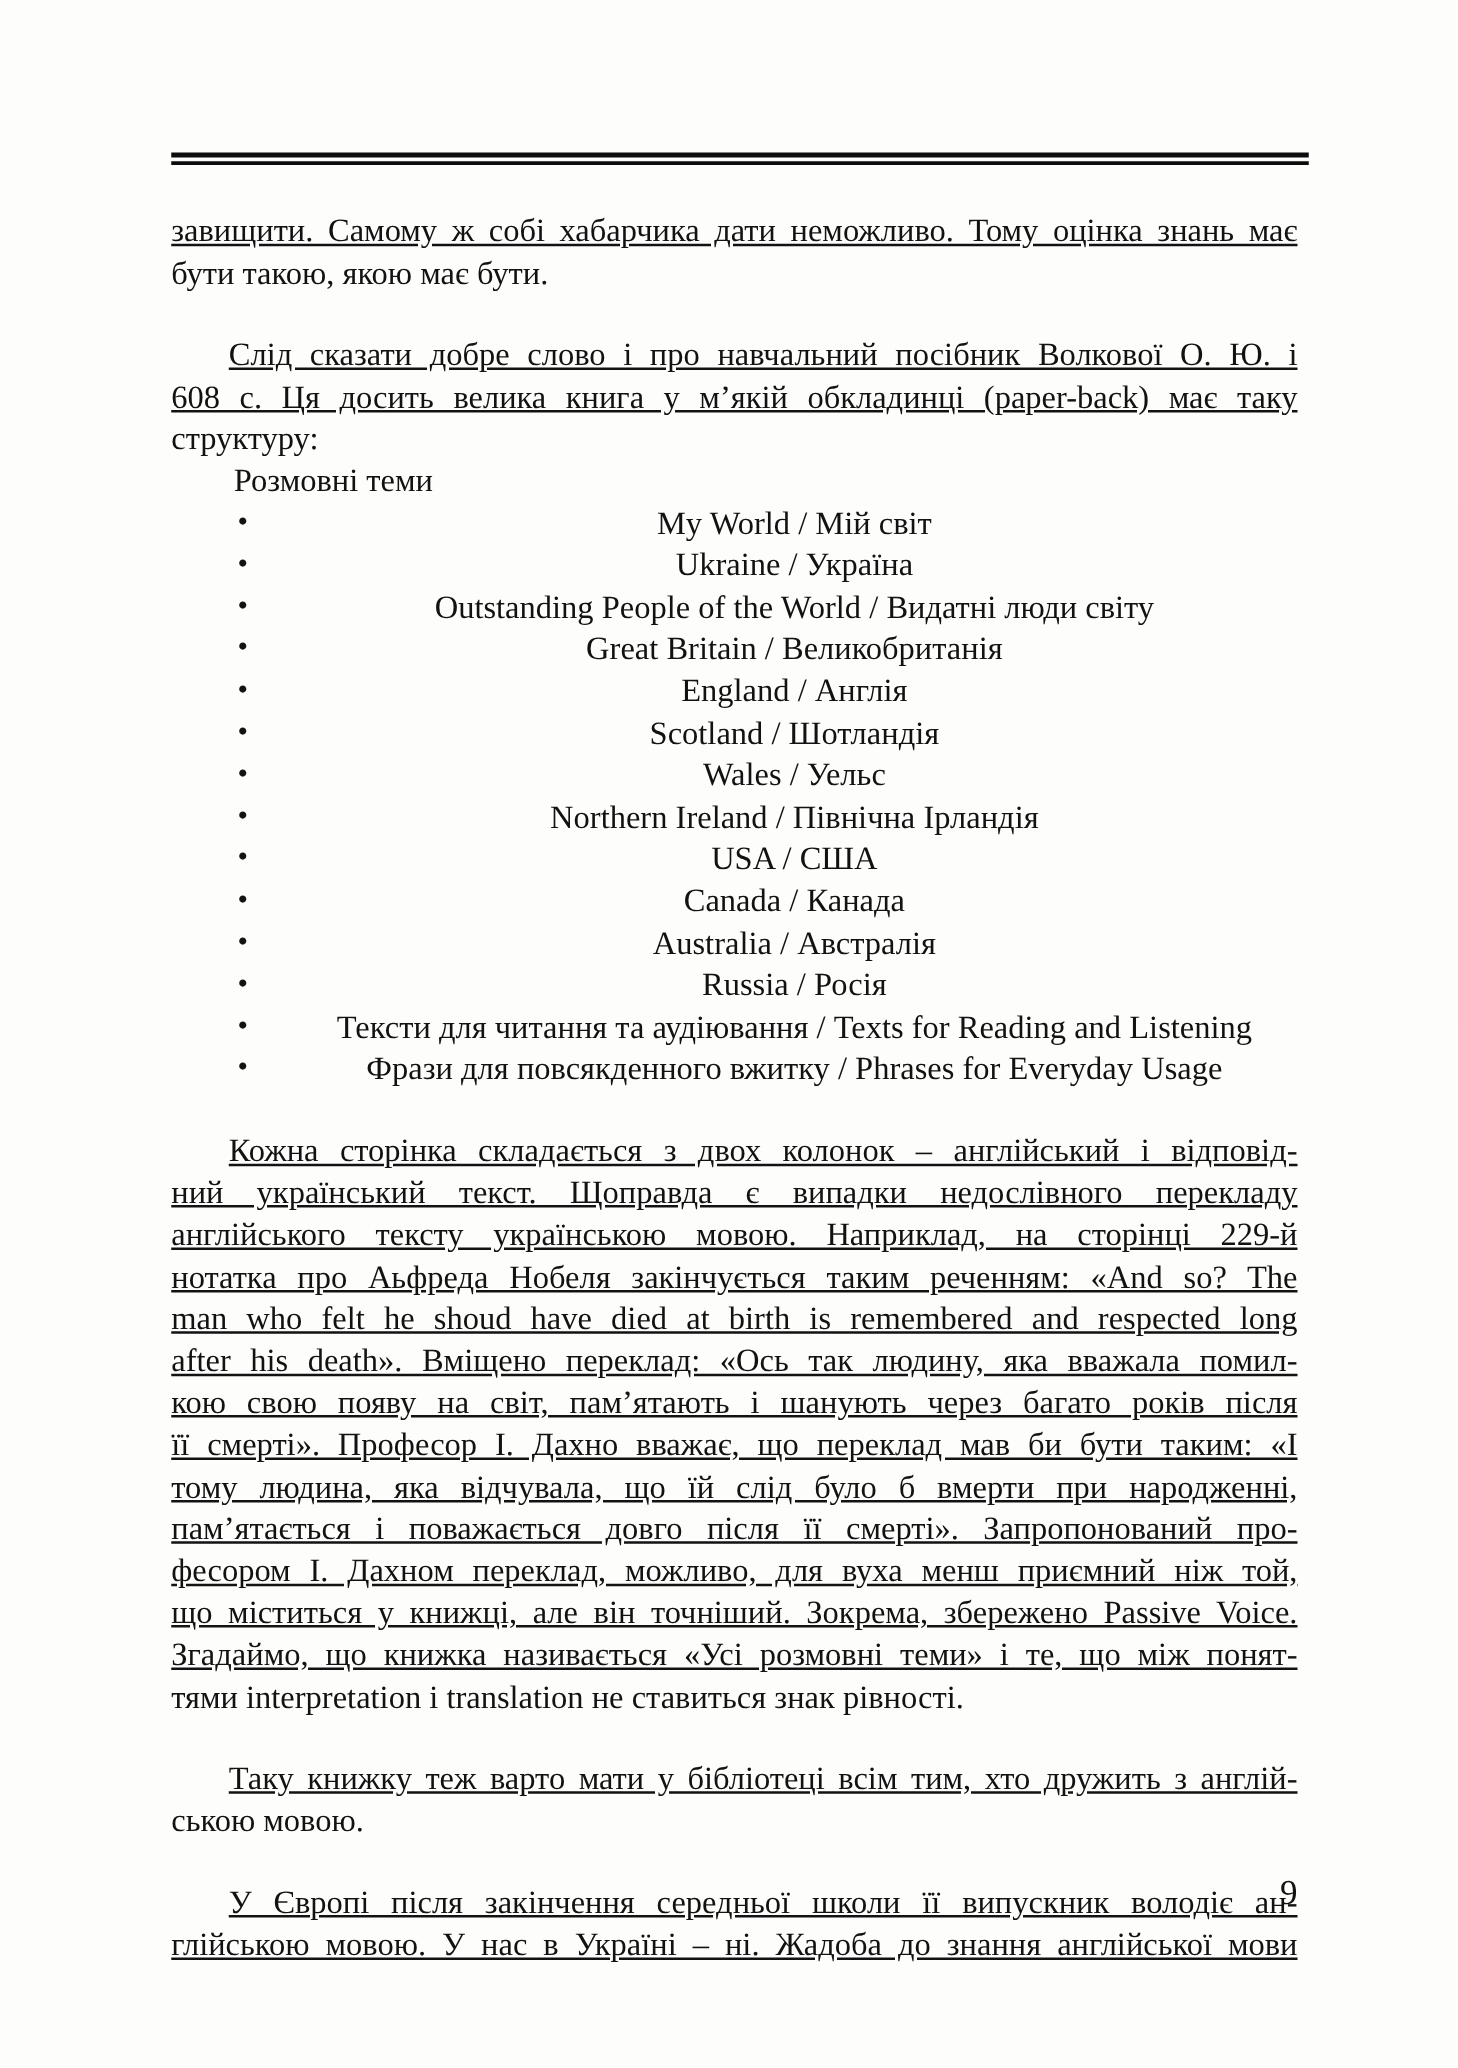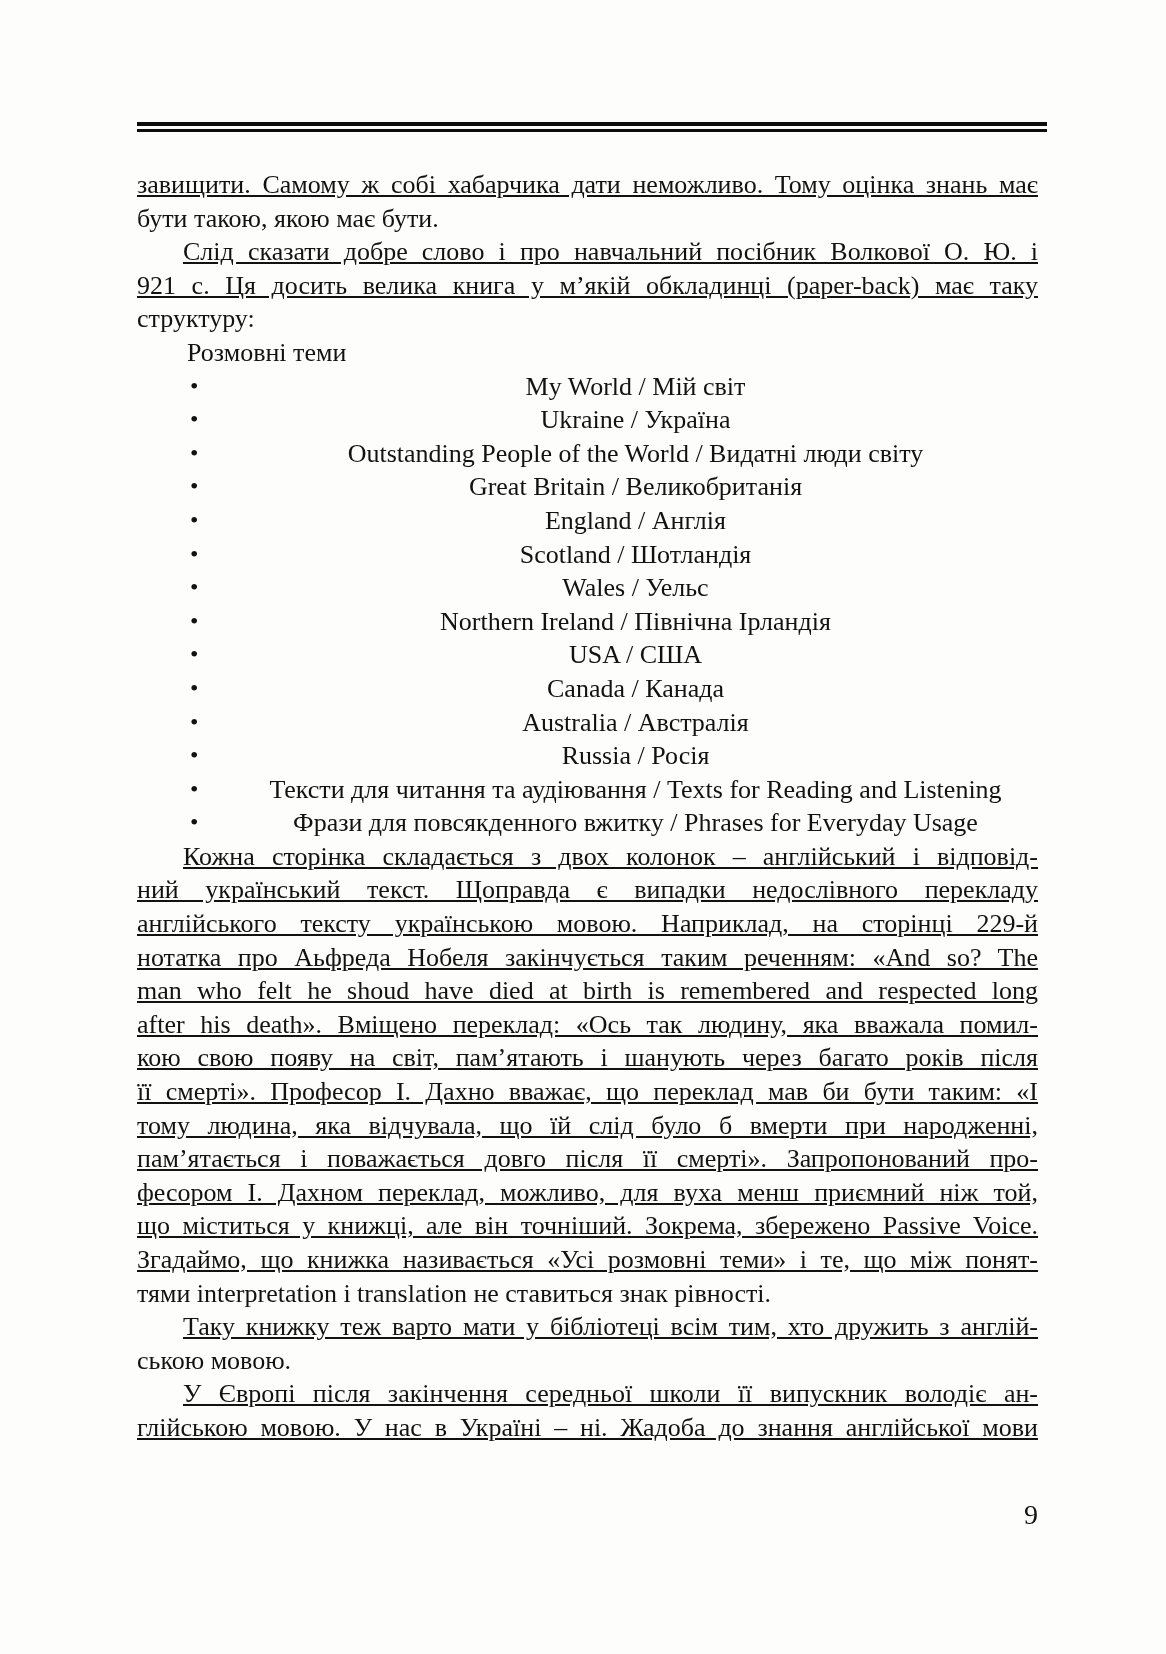--- a/index.html
+++ b/index.html
@@ -37,20 +37,21 @@
     text-align: justify;
     text-align-last: left;
     white-space: normal;
   }
   .line.full {
     text-align-last: justify;
     text-decoration: underline;
   }
   .line.indent {
     text-indent: 46px;
+    margin-top: 32px;
   }
   .line.plain {
     padding-left: 50px;
     text-align: left;
     text-align-last: left;
   }
   .bullet-row {
     display: flex;
     padding-left: 53px;
   }
@@ -76,21 +77,21 @@
 
 <div class="sheet">
   <div class="top-rule"></div>
   <div class="content">
       <div>
         <div class="line full">завищити. Самому ж собі хабарчика дати неможливо. Тому оцінка знань має</div>
         <div class="line">бути такою, якою має бути.</div>
       </div>
       <div>
         <div class="line indent full">Слід сказати добре слово і про навчальний посібник Волкової О. Ю. і</div>
-        <div class="line full">921 с. Ця досить велика книга у м’якій обкладинці (paper-back) має таку</div>
+        <div class="line full">608 с. Ця досить велика книга у м’якій обкладинці (paper-back) має таку</div>
         <div class="line">структуру:</div>
       </div>
       <div class="line plain">Розмовні теми</div>
       <div class="bullet-row">
         <span class="bullet-marker">•</span>
         <span class="bullet-text">My World / Мій світ</span>
       </div>
       <div class="bullet-row">
         <span class="bullet-marker">•</span>
         <span class="bullet-text">Ukraine / Україна</span>

